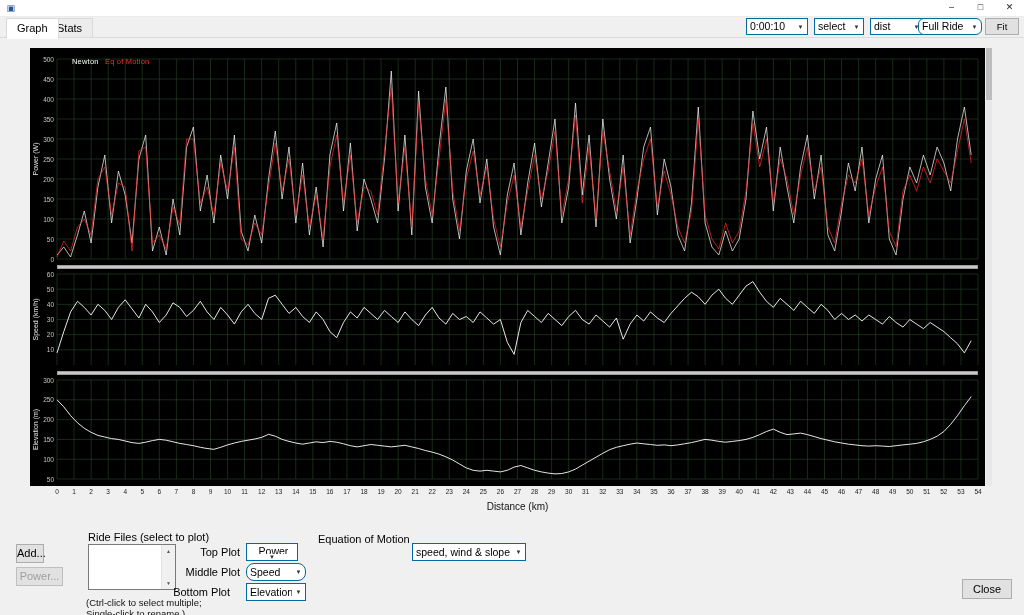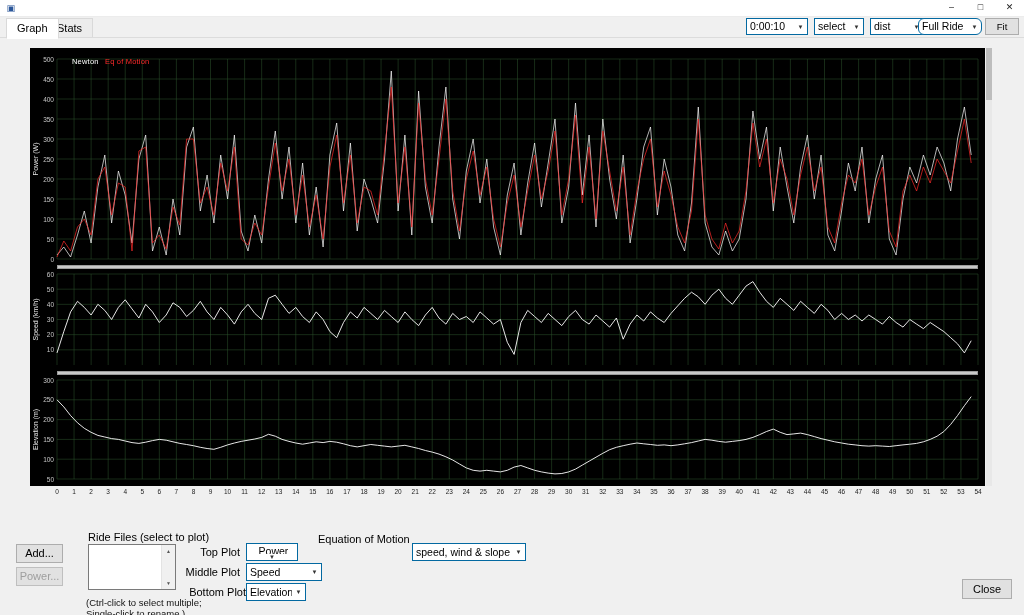--- a/index.html
+++ b/index.html
@@ -369,47 +369,48 @@
         <span class="x-tick" style="left: 811.556px;">46</span>
         <span class="x-tick" style="left: 828.611px;">47</span>
         <span class="x-tick" style="left: 845.667px;">48</span>
         <span class="x-tick" style="left: 862.722px;">49</span>
         <span class="x-tick" style="left: 879.778px;">50</span>
         <span class="x-tick" style="left: 896.833px;">51</span>
         <span class="x-tick" style="left: 913.889px;">52</span>
         <span class="x-tick" style="left: 930.944px;">53</span>
         <span class="x-tick" style="left: 948px;">54</span>
       </div>
-
-    <div class="btn" style="left:16px;top:506px;width:47px;height:19px;">Add...</div>
+    <div class="x-title">Distance (km)</div>
+
+    <div class="btn" style="left:16px;top:506px;width:28px;height:19px;">Add...</div>
     <div class="btn disabled" style="left:16px;top:529px;width:47px;height:19px;">Power...</div>
 
     <div class="lbl" style="left:88px;top:490px;">Ride Files (select to plot)</div>
     <div class="listbox">
       <div class="sb">
         <div class="arr up">▲</div>
         <div class="arr down">▼</div>
       </div>
     </div>
     <div class="hints">
       <div>(Ctrl-click to select multiple;</div>
       <div>Single-click to rename.)</div>
     </div>
 
     <div class="lbl right" style="left:150px;top:505px;width:90px;">Top Plot</div>
     <div class="combo" style="left:246px;top:505px;width:52px;height:18px;flex-direction:column;">
       <span class="combo-text">Power</span>
       <span class="combo-arrow">▼</span>
     </div>
     <div class="lbl right" style="left:150px;top:525px;width:90px;">Middle Plot</div>
-    <div class="combo" style="left:246px;top:525px;width:76px;height:18px;">
+    <div class="combo" style="left:246px;top:525px;width:60px;height:18px;border-radius:8px;">
       <span class="combo-text">Speed</span>
       <span class="combo-arrow">▼</span>
     </div>
-    <div class="lbl right" style="left:156px;top:545px;width:90px;">Bottom Plot</div>
+    <div class="lbl right" style="left:140px;top:545px;width:90px;">Bottom Plot</div>
     <div class="combo" style="left:246px;top:545px;width:60px;height:18px;">
       <span class="combo-text">Elevation</span>
       <span class="combo-arrow">▼</span>
     </div>
 
     <div class="lbl" style="left:318px;top:492px;">Equation of Motion</div>
     <div class="combo" style="left:412px;top:505px;width:114px;height:18px;">
       <span class="combo-text">speed, wind &amp; slope</span>
       <span class="combo-arrow">▼</span>
     </div>

